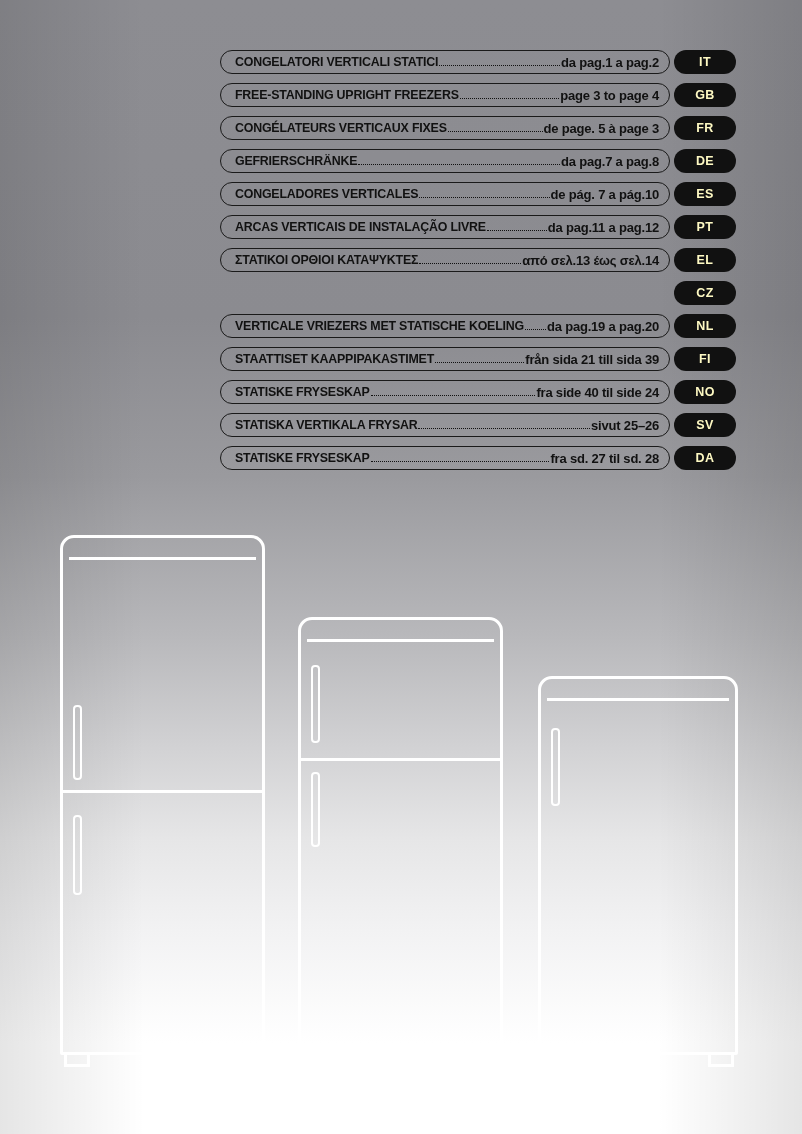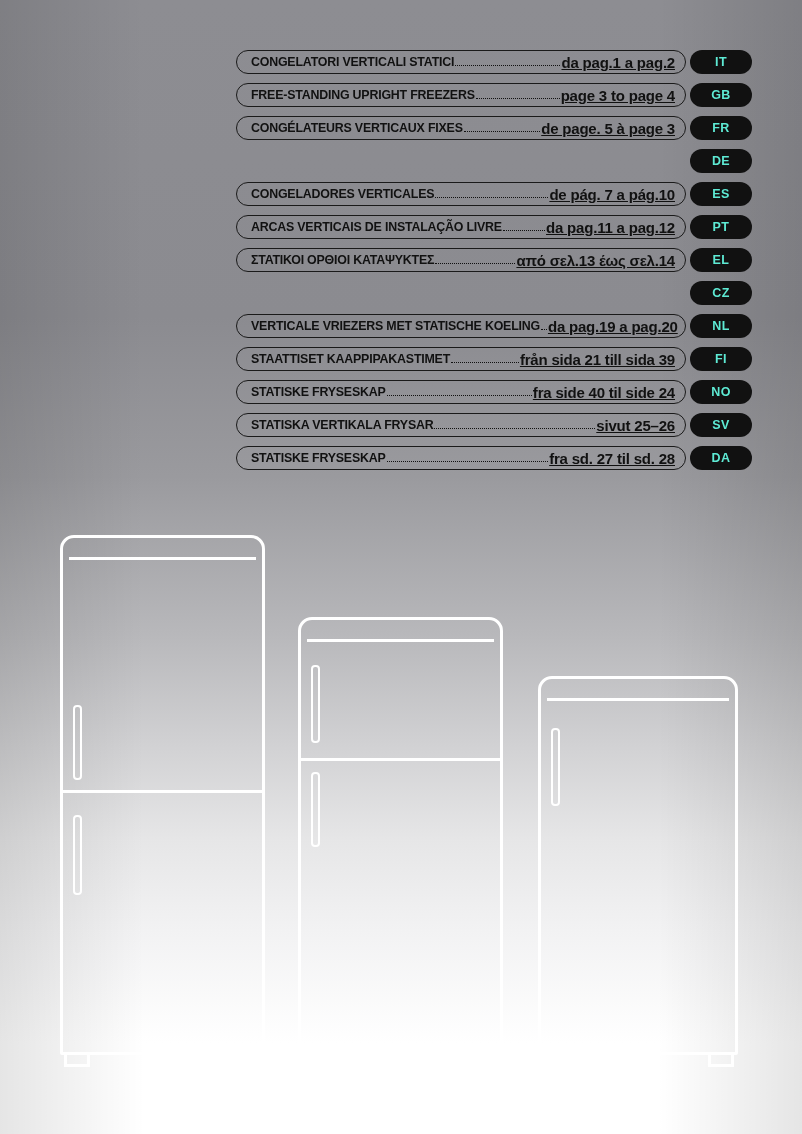--- a/index.html
+++ b/index.html
@@ -29,21 +29,21 @@
     content: "";
     position: absolute;
     inset: 0;
     background: linear-gradient(90deg, rgba(0,0,0,0.10) 0%, rgba(0,0,0,0.0) 18%, rgba(0,0,0,0.0) 82%, rgba(0,0,0,0.10) 100%);
     pointer-events: none;
   }
 
   
   .index {
     position: absolute;
-    left: 236px;
+    left: 220px;
     top: 50px;
     width: 516px;
   }
   .idx-row {
     position: relative;
     height: 27px;
     margin-bottom: 6px;
   }
   .idx-pill {
     position: absolute;
@@ -68,36 +68,35 @@
     white-space: nowrap;
   }
   .idx-dots {
     flex: 1;
     border-bottom: 1.6px dotted #111;
     margin: 0 1px 3px 1px;
     min-width: 6px;
     height: 9px;
   }
   .idx-pages {
-    font-size: 15px;
+    font-size: 13px;
     font-weight: bold;
     color: #111;
     white-space: nowrap;
     letter-spacing: -0.2px;
-    text-decoration: underline;
   }
   .idx-code {
     position: absolute;
     right: 0;
     top: 0;
     width: 62px;
     height: 24px;
     border-radius: 12px;
     background: #111111;
-    color: #5eead4;
+    color: #fef9c3;
     font-size: 12.5px;
     font-weight: bold;
     letter-spacing: 0.4px;
     display: flex;
     align-items: center;
     justify-content: center;
     box-sizing: border-box;
   }
 
   
@@ -176,20 +175,25 @@
       </div>
       <div class="idx-row">
         <div class="idx-pill">
           <span class="idx-title">CONGÉLATEURS VERTICAUX FIXES</span>
           <span class="idx-dots"></span>
           <span class="idx-pages">de page. 5  à page 3</span>
         </div>
         <div class="idx-code">FR</div>
       </div>
       <div class="idx-row">
+        <div class="idx-pill">
+          <span class="idx-title">GEFRIERSCHRÄNKE</span>
+          <span class="idx-dots"></span>
+          <span class="idx-pages">da pag.7 a pag.8</span>
+        </div>
         <div class="idx-code">DE</div>
       </div>
       <div class="idx-row">
         <div class="idx-pill">
           <span class="idx-title">CONGELADORES VERTICALES</span>
           <span class="idx-dots"></span>
           <span class="idx-pages">de pág. 7  a pág.10</span>
         </div>
         <div class="idx-code">ES</div>
       </div>

